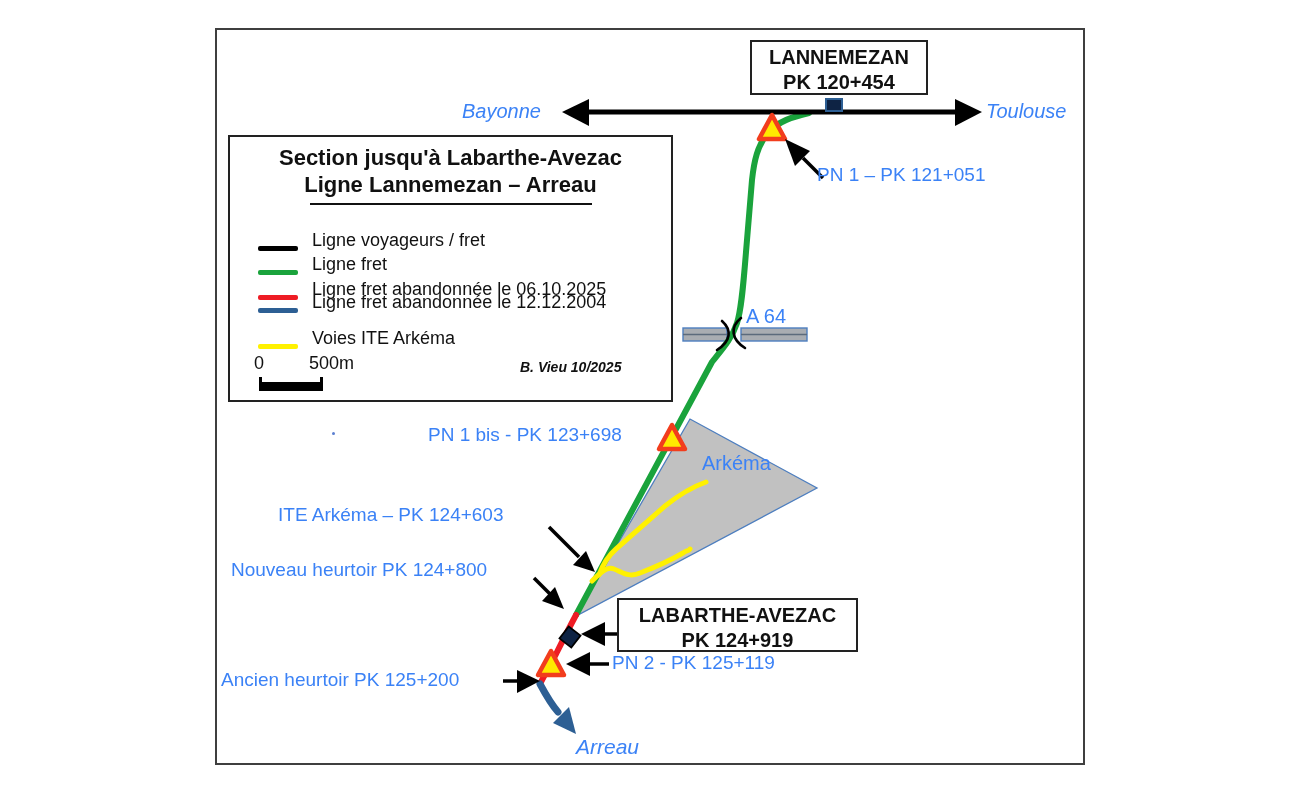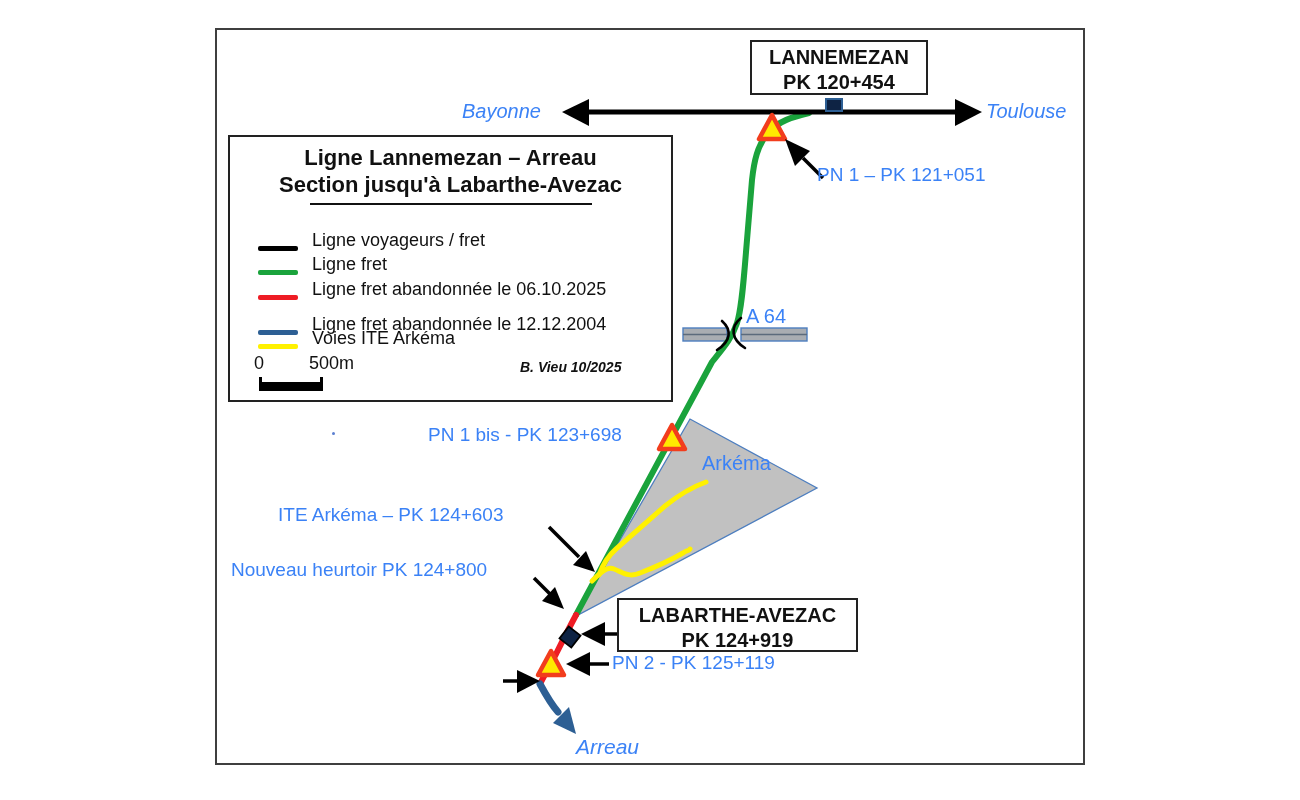--- a/index.html
+++ b/index.html
@@ -108,41 +108,42 @@
     <div>PK 124+919</div>
   </div>
 
   <div class="lbl callout" style="left:817px;top:164px;">PN 1 – PK 121+051</div>
   <div class="lbl" style="left:746px;top:305px;font-size:20px;">A 64</div>
   <div class="lbl callout" style="left:428px;top:424px;">PN 1 bis - PK 123+698</div>
   <div class="lbl" style="left:702px;top:452px;font-size:20px;">Arkéma</div>
   <div class="lbl callout" style="left:278px;top:504px;">ITE Arkéma – PK 124+603</div>
   <div class="lbl callout" style="left:231px;top:559px;">Nouveau heurtoir PK 124+800</div>
   <div class="lbl callout" style="left:612px;top:652px;">PN 2 - PK 125+119</div>
+  <div class="lbl callout" style="left:221px;top:669px;">Ancien heurtoir PK 125+200</div>
 
   <div class="legend">
     <div class="legend-title">
+      <div>Section jusqu'à Labarthe-Avezac</div>
       <div>Ligne Lannemezan – Arreau</div>
-      <div>Section jusqu'à Labarthe-Avezac</div>
     </div>
     <div class="legend-underline"></div>
 
     <div class="lg-row" style="top:92px;">
       <div class="chip" style="background: rgb(0, 0, 0);"></div>
       <span>Ligne voyageurs / fret</span>
     </div>
     <div class="lg-row" style="top:116px;">
       <div class="chip" style="background: rgb(26, 163, 60);"></div>
       <span>Ligne fret</span>
     </div>
     <div class="lg-row" style="top:141px;">
       <div class="chip" style="background: rgb(238, 28, 36);"></div>
       <span>Ligne fret abandonnée le 06.10.2025</span>
     </div>
-    <div class="lg-row" style="top:176px;">
+    <div class="lg-row" style="top:154px;">
       <div class="chip" style="background: rgb(45, 95, 148);"></div>
       <span>Ligne fret abandonnée le 12.12.2004</span>
     </div>
     <div class="lg-row" style="top:190px;">
       <div class="chip" style="background: rgb(255, 241, 0);"></div>
       <span>Voies ITE Arkéma</span>
     </div>
 
     <div class="scale-zero" style="left:24px;top:216px;">0</div>
     <div class="scale-dist" style="left:79px;top:216px;">500m</div>

